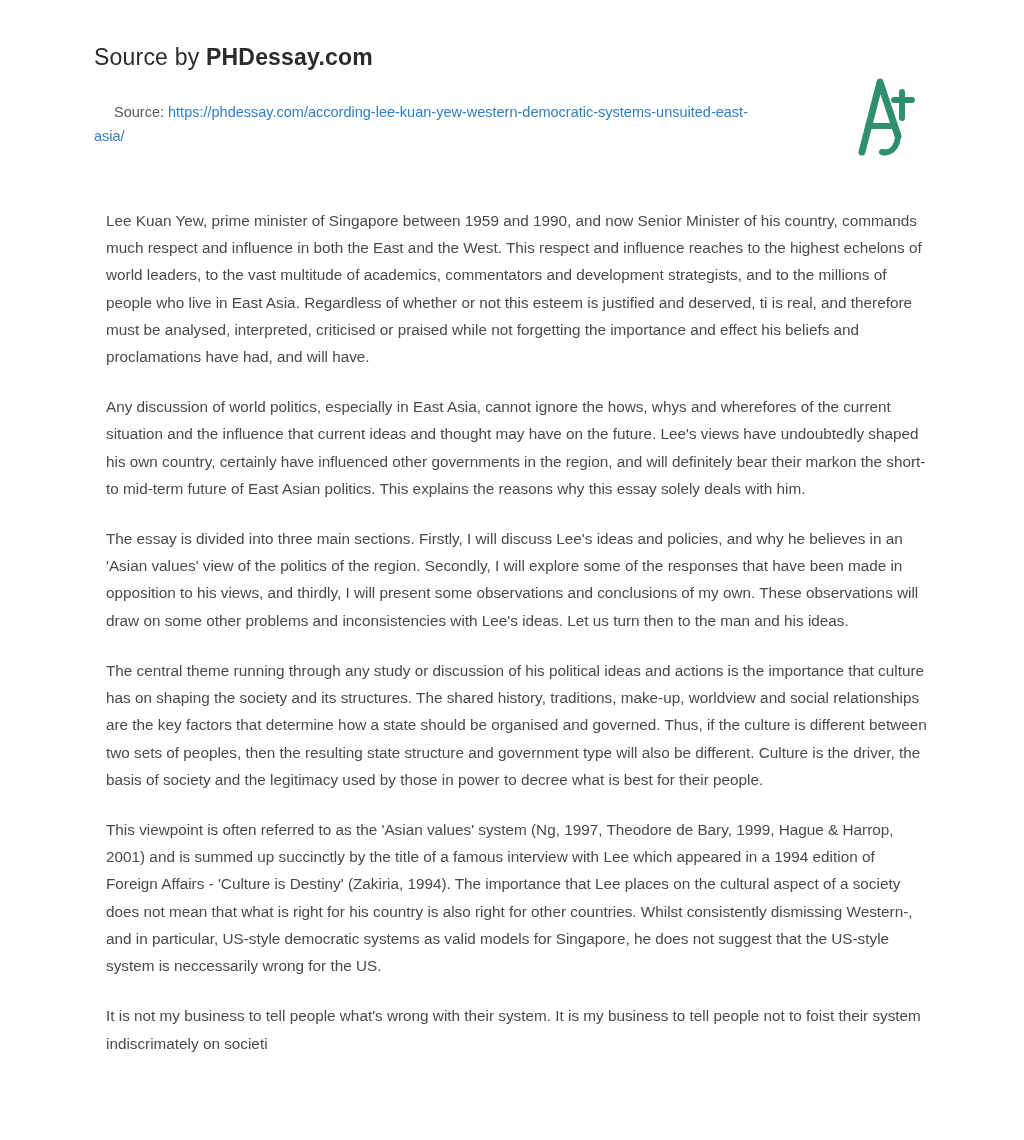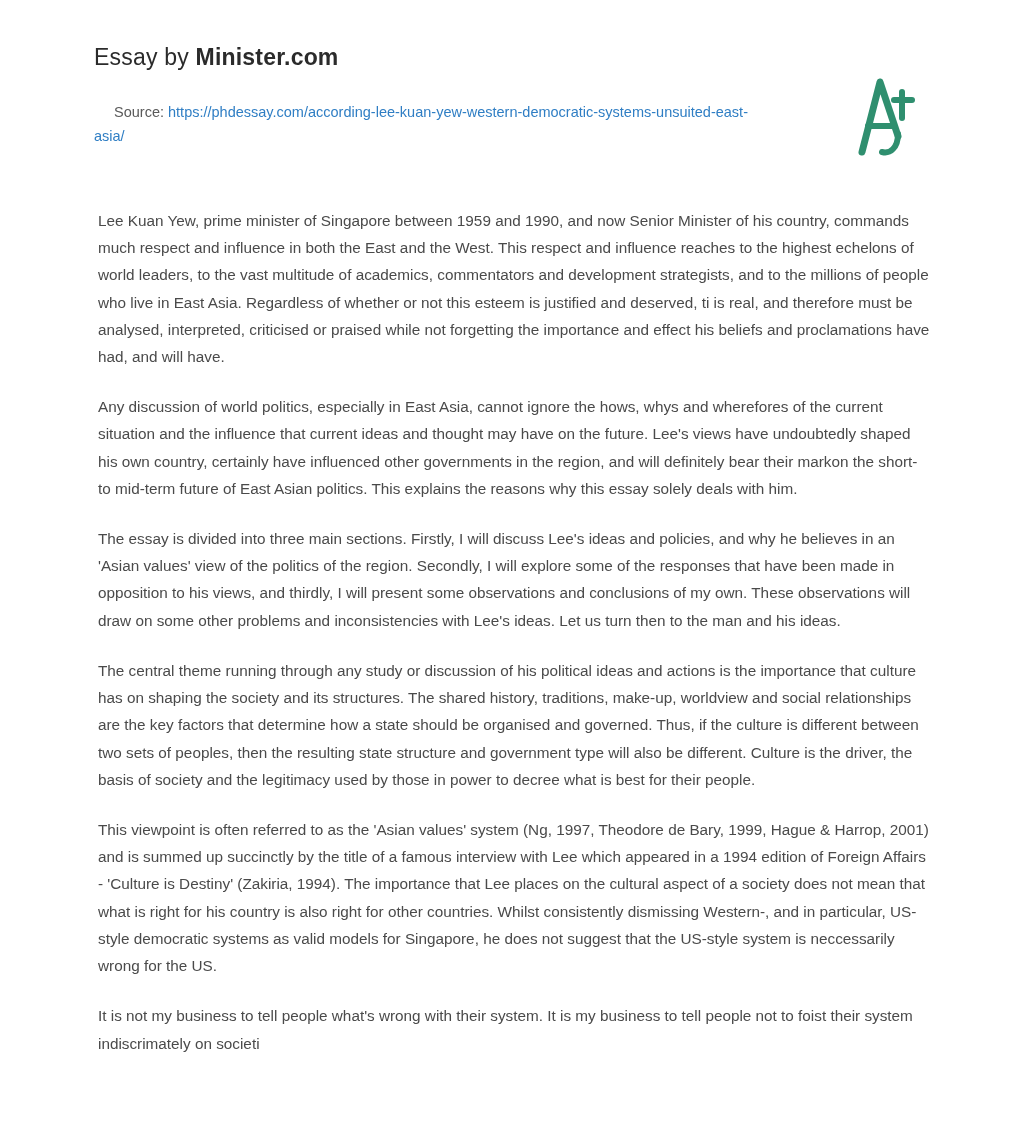--- a/index.html
+++ b/index.html
@@ -66,35 +66,35 @@
     color: #232323;
     font-weight: bold;
     margin: 0 0 34px 0;
     max-width: 740px;
     letter-spacing: -0.1px;
   }
   p.para {
     font-size: 15.3px;
     line-height: 1.78;
     color: #4a4a4a;
-    margin: 0 0 23px 4px;
+    margin: 0 0 23px 12px;
     max-width: 840px;
     text-align: left;
   }
   p.para:last-child { margin-bottom: 0; }
 </style>
 </head>
 <body>
 
 <div class="page">
 
   <div class="brandline">
-    <span class="essay-word">Essay</span>
+    <span class="essay-word">Source</span>
     <span class="by-word">by</span>
-    <span class="brand">Minister.com</span>
+    <span class="brand">PHDessay.com</span>
   </div>
 
   <div class="source-block">
     <span class="source-label">Source:</span>
     <a class="source-link" href="#">https://phdessay.com/according-lee-kuan-yew-western-democratic-systems-unsuited-east-asia/</a>
   </div>
 
   <div class="logo">
     <svg viewBox="0 0 96 86" width="96" height="86" aria-hidden="true">
       <path d="M30 78 L48 8 L66 62" fill="none" stroke="#2f8f6f" stroke-width="7" stroke-linecap="round" stroke-linejoin="round"></path>

